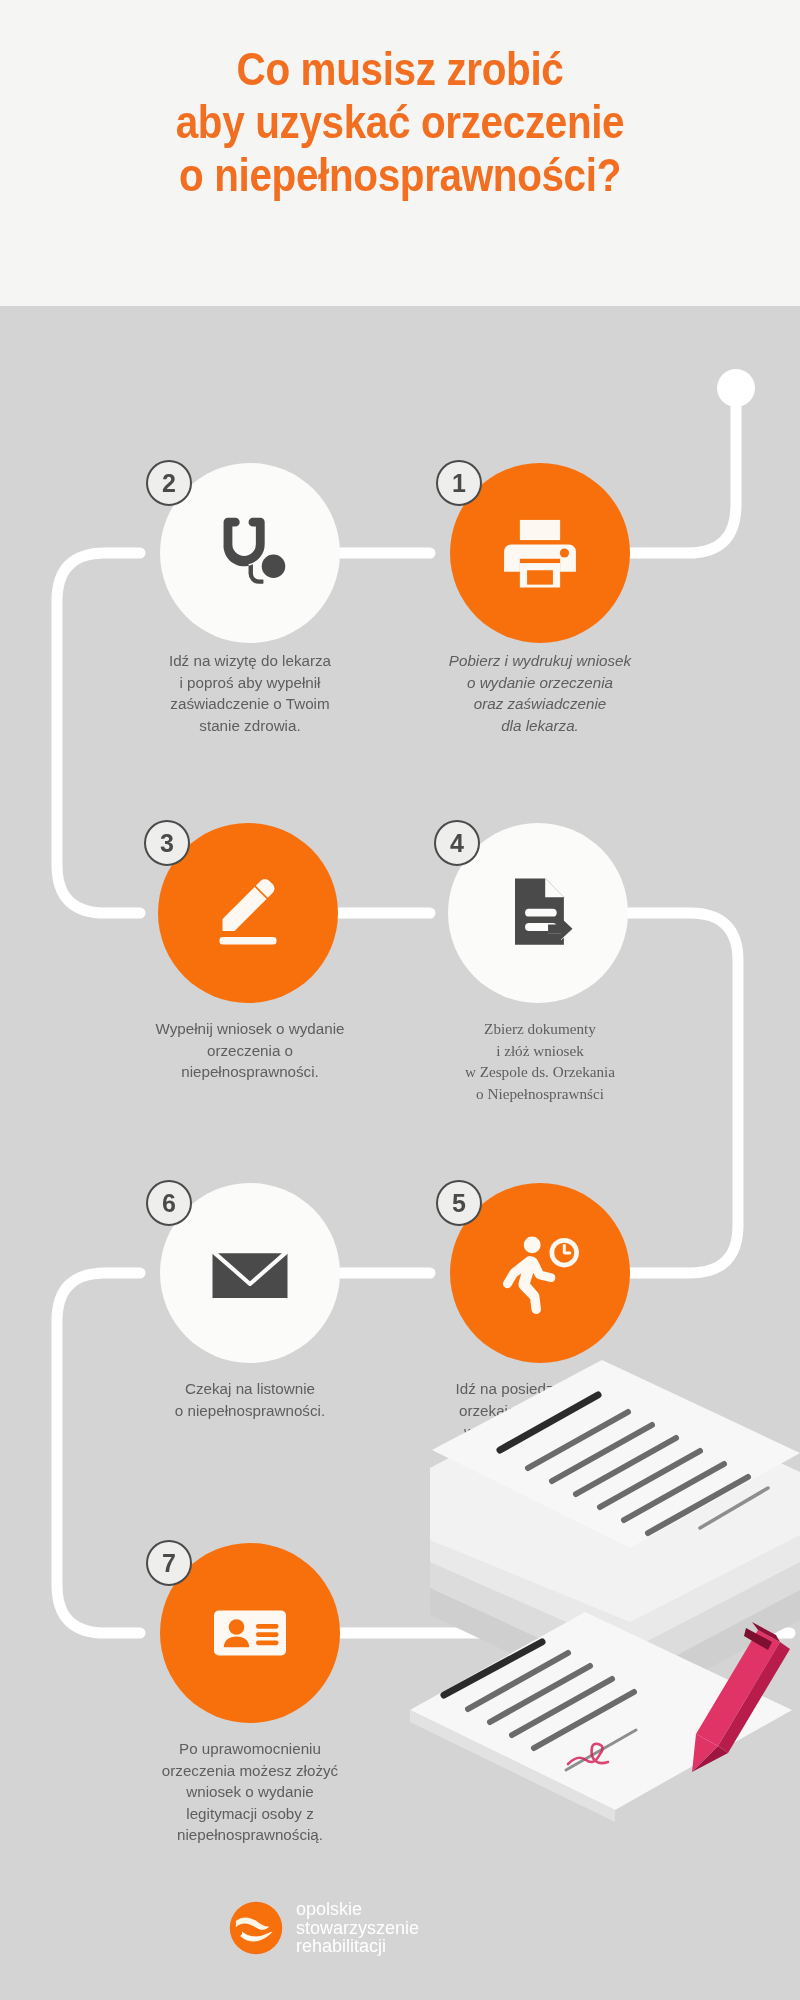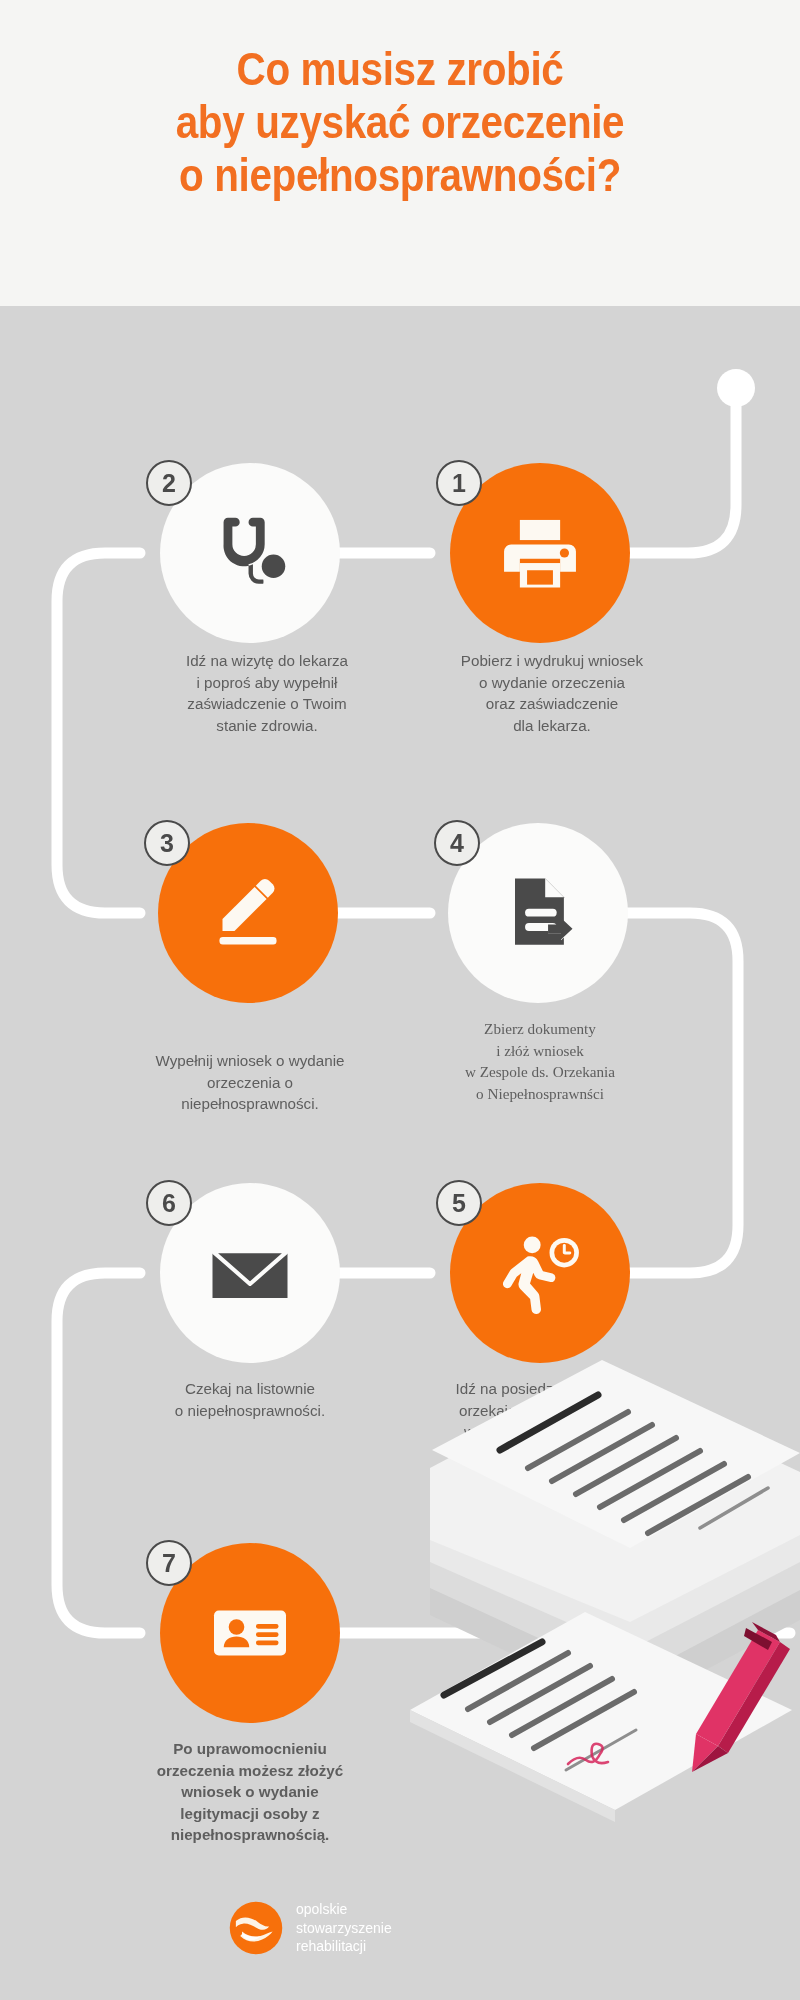--- a/index.html
+++ b/index.html
@@ -69,21 +69,21 @@
 
   
   #logo-block {
     position: absolute; left: 228px; top: 1888px;
     width: 344px; height: 80px;
     display: flex; align-items: center; gap: 12px;
   }
   #logo-mark { width: 56px; height: 56px; flex: 0 0 56px; }
   #logo-text {
     color: #ffffff;
-    font-size: 14px;
+    font-size: 18px;
     line-height: 18.5px;
     white-space: pre-line;
   }
 </style>
 </head>
 <body>
 
 <div id="page">
 
   <div id="header">
@@ -118,52 +118,52 @@
     <div class="circle orange" style="left:450px; top:463px; width:180px; height:180px;">
       <svg width="92" height="92" viewBox="0 0 64 64">
         <rect x="18" y="9" width="28" height="14" fill="#fdf9f2"></rect>
         <path d="M12 26h40a5 5 0 0 1 5 5v14H46v-9H18v9H7V31a5 5 0 0 1 5-5z" fill="#fdf9f2"></path>
         <circle cx="49" cy="32" r="3.2" fill="#f7700b"></circle>
         <rect x="18" y="39" width="28" height="17" fill="#fdf9f2"></rect>
         <rect x="23" y="44" width="18" height="10" fill="#f7700b"></rect>
       </svg>
     </div>
     <div class="badge" style="left:436px; top:460px;">1</div>
-    <div class="caption" style="left:412px; top:650px; width:280px;">Pobierz i wydrukuj wniosek
+    <div class="caption" style="left:400px; top:650px; width:280px;font-style:italic;">Pobierz i wydrukuj wniosek
 o wydanie orzeczenia
 oraz zaświadczenie
 dla lekarza.</div>
   </div>
 
   <div class="step">
     <div class="circle white" style="left:160px; top:463px; width:180px; height:180px;">
       <svg width="94" height="94" viewBox="0 0 64 64">
         <path d="M17 8h5a3 3 0 0 1 0 6h-2v12a8 8 0 0 0 16 0V14h-2a3 3 0 0 1 0-6h5a3 3 0 0 1 3 3v15a14 14 0 0 1-11 13.7V46a7 7 0 0 0 7 7h3a6 6 0 0 0 0-3h-3a4 4 0 0 1-4-4v-6.3A14 14 0 0 1 14 26V11a3 3 0 0 1 3-3z" fill="#4a4a4a"></path>
         <circle cx="48" cy="41" r="8" fill="#4a4a4a"></circle>
       </svg>
     </div>
     <div class="badge" style="left:146px; top:460px;">2</div>
-    <div class="caption" style="left:127px; top:650px; width:280px;">Idź na wizytę do lekarza
+    <div class="caption" style="left:110px; top:650px; width:280px;">Idź na wizytę do lekarza
 i poproś aby wypełnił
 zaświadczenie o Twoim
 stanie zdrowia.</div>
   </div>
 
   <div class="step">
     <div class="circle orange" style="left:158px; top:823px; width:180px; height:180px;">
       <svg width="96" height="96" viewBox="0 0 64 64">
         <g fill="#fdf9f2">
           <path d="M40.5 10.5a4 4 0 0 1 5.6 0l2.4 2.4a4 4 0 0 1 0 5.6l-3.3 3.3-8-8z"></path>
           <path d="M36.4 14.6l8 8L23 44H15v-8z"></path>
           <rect x="13" y="48" width="38" height="5" rx="2.2"></rect>
         </g>
       </svg>
     </div>
     <div class="badge" style="left:144px; top:820px;">3</div>
-    <div class="caption" style="left:105px; top:1018px; width:290px;margin-top:32px;">Wypełnij wniosek o wydanie
+    <div class="caption" style="left:105px; top:1018px; width:290px;">Wypełnij wniosek o wydanie
 orzeczenia o
 niepełnosprawności.</div>
   </div>
 
   <div class="step">
     <div class="circle white" style="left:448px; top:823px; width:180px; height:180px;">
       <svg width="92" height="92" viewBox="0 0 64 64">
         <path d="M16 8h21l13 13v33H16z" fill="#4a4a4a"></path>
         <path d="M37 8l13 13H37z" fill="#fbfbfa"></path>
         <rect x="23" y="29" width="22" height="5.5" rx="2.7" fill="#fbfbfa"></rect>
@@ -215,21 +215,21 @@
       <svg width="96" height="96" viewBox="0 0 64 64">
         <rect x="8" y="17" width="48" height="30" rx="3.2" fill="#fdf9f2"></rect>
         <circle cx="23" cy="28" r="5.2" fill="#f7700b"></circle>
         <path d="M14.5 41.5c0-4.7 3.8-7.2 8.5-7.2s8.5 2.5 8.5 7.2z" fill="#f7700b"></path>
         <rect x="36" y="26" width="15" height="3.1" rx="1.4" fill="#f7700b"></rect>
         <rect x="36" y="31.5" width="15" height="3.1" rx="1.4" fill="#f7700b"></rect>
         <rect x="36" y="37" width="15" height="3.1" rx="1.4" fill="#f7700b"></rect>
       </svg>
     </div>
     <div class="badge" style="left:146px; top:1540px;">7</div>
-    <div class="caption" style="left:110px; top:1738px; width:280px;font-weight:bold;">Po uprawomocnieniu
+    <div class="caption" style="left:110px; top:1738px; width:280px;">Po uprawomocnieniu
 orzeczenia możesz złożyć
 wniosek o wydanie
 legitymacji osoby z
 niepełnosprawnością.</div>
   </div>
 
   <svg id="papers" viewBox="0 0 400 720">
 
     <g>
       <path d="M30 390 L200 300 L400 395 L400 470 L230 560 L30 465 Z" fill="#cfcfcf"></path>

